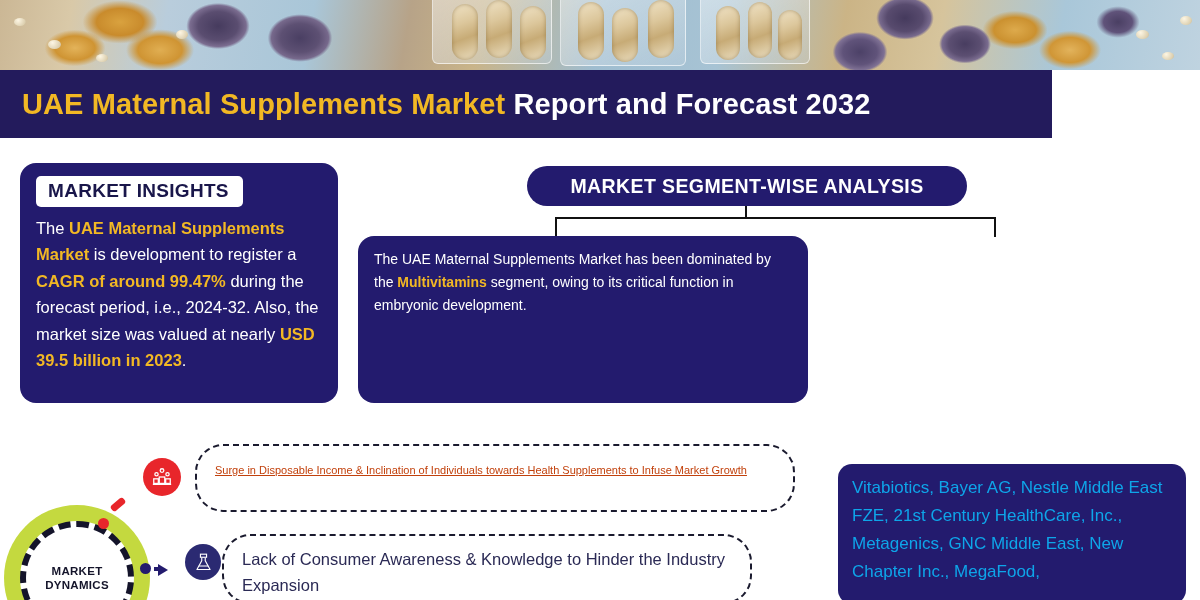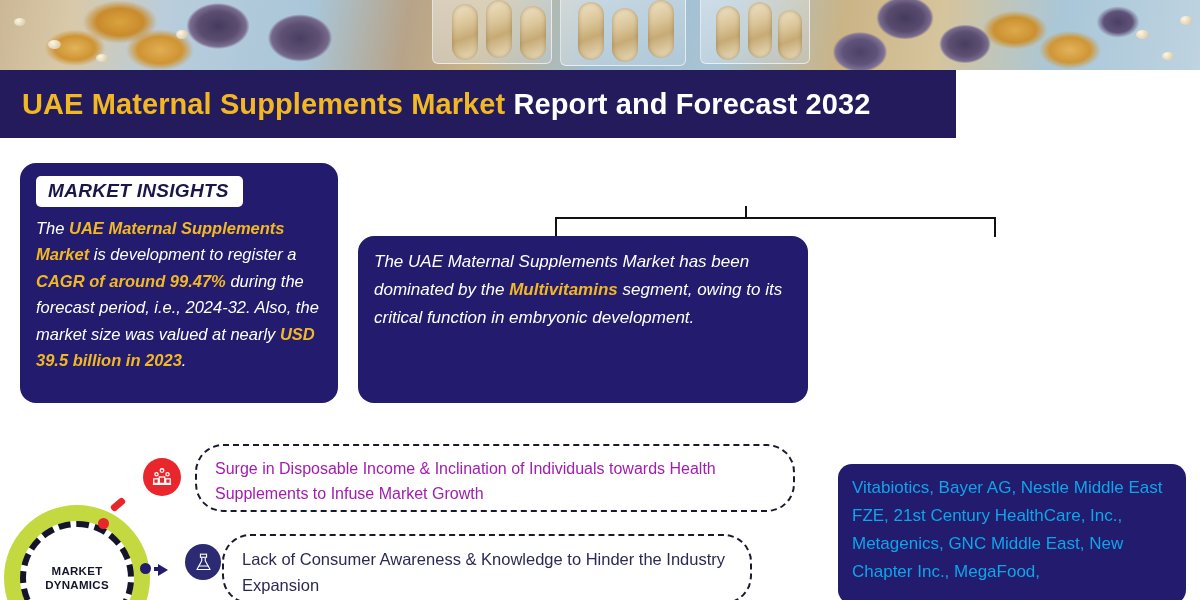--- a/index.html
+++ b/index.html
@@ -39,32 +39,32 @@
     background: linear-gradient(150deg, rgba(255,255,255,.46), rgba(200,215,228,.30));
     border:1px solid rgba(255,255,255,.55);
   }
   .banner .seed {
     position:absolute; border-radius:50%;
     background: radial-gradient(circle at 35% 30%, #fdf6e4, #ddd0b0 70%, #c2b290);
   }
 
   
   .titlebar {
-    position:absolute; left:0; top:70px; width:956px; height:68px;
+    position:absolute; left:0; top:70px; width:1052px; height:68px;
     background:#231b5c;
     display:flex; align-items:center; padding-left:22px;
   }
   .titlebar h1 { font-size:29px; font-weight:bold; letter-spacing:.1px; white-space:nowrap; }
   .t-gold { color:#f2b824; }
   .t-white { color:#ffffff; }
 
   
   .card {
     position:absolute; background:#231b6e; border-radius:16px;
-    color:#ffffff; padding:14px 16px 16px 16px;font-style:italic;
+    color:#ffffff; padding:14px 16px 16px 16px;
   }
   .pill-label {
     display:inline-block; background:#ffffff; color:#19164a;
     font-size:18px; font-weight:bold; letter-spacing:.3px;
     border-radius:5px; padding:4px 10px 5px 10px; margin-bottom:8px;
   }
   .card p { font-size:16.5px; line-height:1.62; color:#ffffff; }
   .gold { color:#f2b824; font-weight:bold; }
 
   
@@ -83,21 +83,21 @@
   
   .conn { position:absolute; background:#111111; }
   #conn-stem  { left:745px; top:206px; width:2px; height:12px; }
   #conn-bar   { left:555px; top:217px; width:441px; height:2px; }
   #conn-left  { left:555px; top:217px; width:2px; height:20px; }
   #conn-right { left:994px; top:217px; width:2px; height:20px; }
 
   
   #bytype { left:358px; top:236px; width:450px; height:167px; padding:12px 16px; }
   #bydist { left:820px; top:236px; width:360px; height:167px; padding:12px 16px; }
-  #bytype p, #bydist p { font-size:17px; line-height:1.65; }
+  #bytype p, #bydist p { font-size:14px; line-height:1.65; }
 
   
   #dyn-wrap { position:absolute; left:-8px; top:495px; width:180px; height:180px; }
   .ring-outer {
     position:absolute; left:12px; top:10px; width:146px; height:146px;
     border-radius:50%; background:#c4d93f;
   }
   .ring-inner {
     position:absolute; left:28px; top:26px; width:114px; height:114px;
     border-radius:50%; background:#ffffff;
@@ -131,21 +131,21 @@
   #badge-red  { left:143px; top:458px; width:38px; height:38px; background:#e8262b; }
   #badge-navy { left:185px; top:544px; width:36px; height:36px; background:#2b2a72; }
 
   
   .dyn-box {
     position:absolute; background:#ffffff;
     border:2px dashed #1a1a2e; border-radius:28px;
     padding:11px 18px; line-height:1.55;
   }
   #dyn-box-1 { left:195px; top:444px; width:600px; height:68px; }
-  #dyn-box-1 span { color:#a21caf; font-size:16px; }
+  #dyn-box-1 span { color:#c2410c; font-size:11px;text-decoration:underline; }
   #dyn-box-2 { left:222px; top:534px; width:530px; height:70px; }
   #dyn-box-2 span { color:#2b2a55; font-size:16.5px; }
 
   
   #kp-title {
     position:absolute; left:846px; top:434px;
     color:#14142a; font-size:20px; font-weight:bold; letter-spacing:.3px;
   }
   #kp-card {
     position:absolute; left:838px; top:464px; width:348px; height:140px;
@@ -182,20 +182,23 @@
 
   <div class="titlebar">
     <h1><span class="t-gold">UAE Maternal Supplements Market</span><span class="t-white"> Report and Forecast 2032</span></h1>
   </div>
 
   <div class="card" id="insights">
     <div class="pill-label">MARKET INSIGHTS</div>
     <p><span>The </span><span class="gold">UAE Maternal Supplements Market</span><span> is development to register a </span><span class="gold">CAGR of around 99.47%</span><span> during the forecast period, i.e., 2024-32. Also, the market size was valued at nearly </span><span class="gold">USD 39.5 billion in 2023</span><span>.</span></p>
   </div>
 
+  <div id="seg-header">
+    <span>MARKET SEGMENT-WISE ANALYSIS</span>
+  </div>
   <div class="conn" id="conn-stem"></div>
   <div class="conn" id="conn-bar"></div>
   <div class="conn" id="conn-left"></div>
   <div class="conn" id="conn-right"></div>
 
   <div class="card" id="bytype">
     <p><span>The UAE Maternal Supplements Market has been dominated by the </span><span class="gold">Multivitamins</span><span> segment, owing to its critical function in embryonic development.</span></p>
   </div>
 
 

